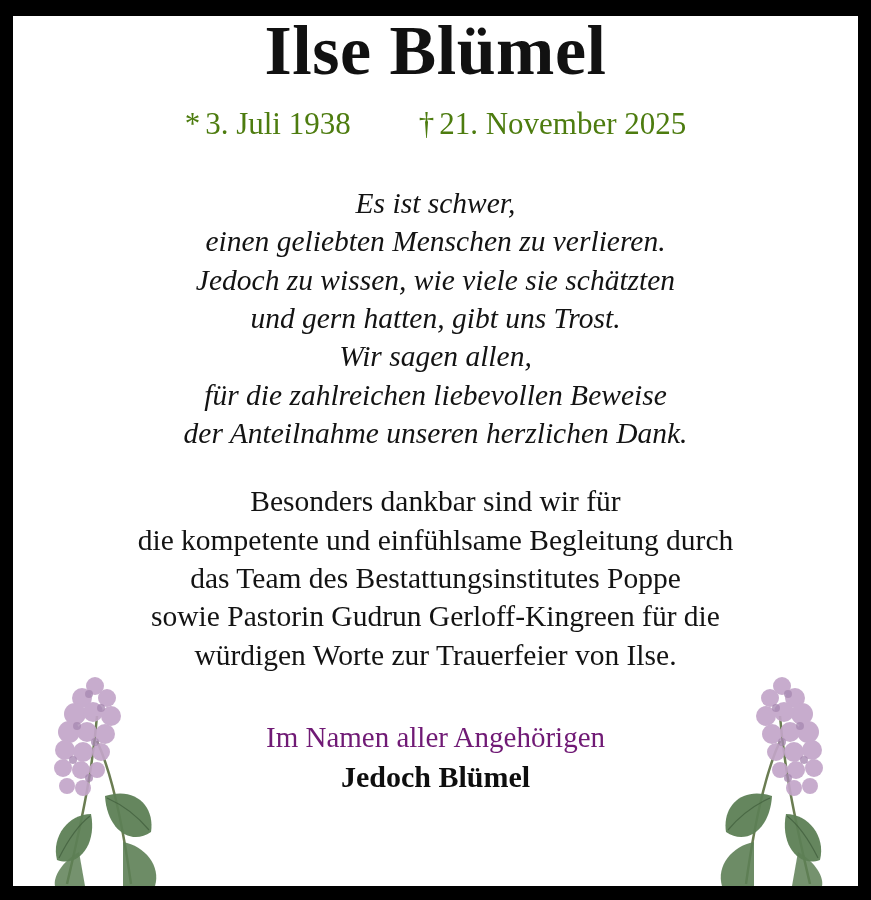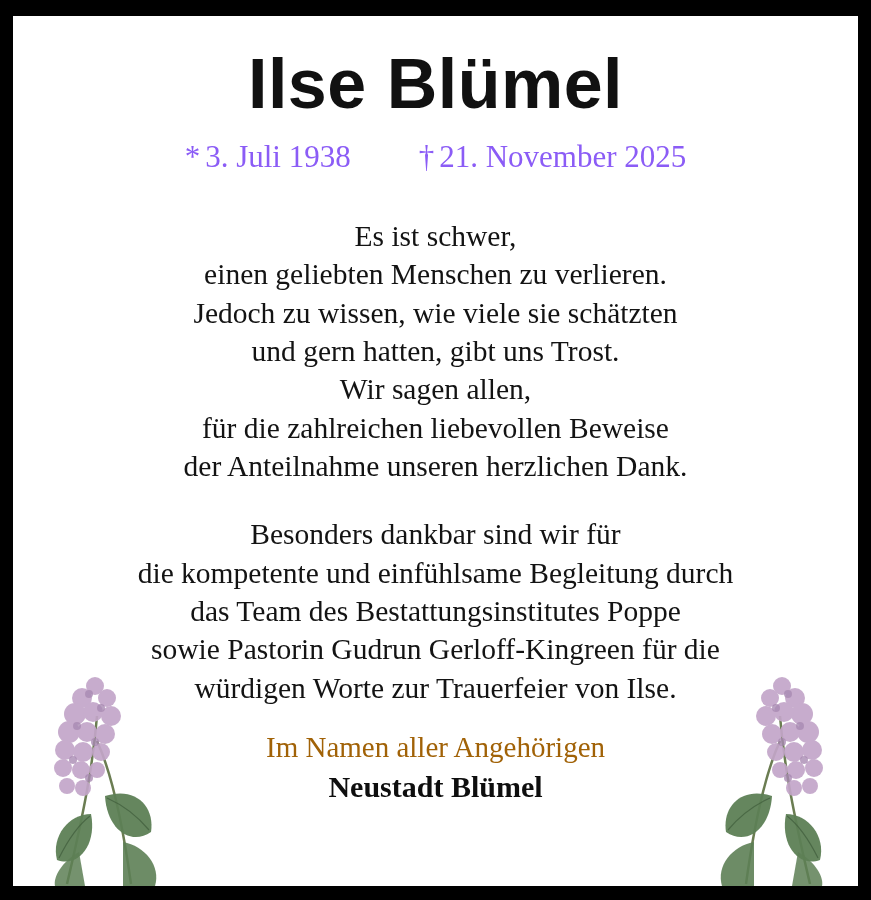--- a/index.html
+++ b/index.html
@@ -26,65 +26,65 @@
     box-sizing: border-box;
     width: 100%;
     height: 100%;
     background: #ffffff;
     overflow: hidden;
     display: flex;
     flex-direction: column;
     align-items: center;
   }
   .name {
-    font-family: Liberation Sans, sans-serif;
+    font-family: Liberation Serif, serif;
     font-weight: bold;
     font-size: 70px;
     line-height: 1;
     letter-spacing: 0.5px;
     color: #111111;
-    margin-top: 33px;
     text-align: center;
   }
   .dates {
     margin-top: 20px;
     font-size: 31px;
-    color: #8b5cf6;
+    color: #4d7c0f;
     display: flex;
     align-items: baseline;
     justify-content: center;
     gap: 68px;
     white-space: nowrap;
   }
   .dates .birth, .dates .death {
     display: inline-block;
   }
   .symbol {
     display: inline-block;
     padding-right: 5px;
   }
   .verse {
     margin-top: 42px;
     font-size: 29.5px;
     line-height: 1.30;
     color: #131313;
     text-align: center;
+    font-style: italic;
   }
   .thanks {
     margin-top: 30px;
     font-size: 29.5px;
     line-height: 1.30;
     color: #131313;
     text-align: center;
   }
   .closing {
-    margin-top: 21px;
+    margin-top: 44px;
     font-size: 29px;
     line-height: 1.32;
-    color: #a16207;
+    color: #701a75;
   }
   .family {
     font-weight: bold;
     font-size: 30px;
     margin-top: 4px;
     color: #0e0e0e;
   }
   .place-date {
     margin-top: 34px;
     font-size: 28.5px;
@@ -128,21 +128,21 @@
 für die zahlreichen liebevollen Beweise
 der Anteilnahme unseren herzlichen Dank.</div>
 
     <div class="thanks" style="white-space: pre-line;">Besonders dankbar sind wir für
 die kompetente und einfühlsame Begleitung durch
 das Team des Bestattungsinstitutes Poppe
 sowie Pastorin Gudrun Gerloff-Kingreen für die
 würdigen Worte zur Trauerfeier von Ilse.</div>
 
     <div class="closing">Im Namen aller Angehörigen</div>
-    <div class="family">Neustadt Blümel</div>
+    <div class="family">Jedoch Blümel</div>
 
 
     <div class="sprig left">
       <svg viewBox="0 0 150 240" xmlns="http://www.w3.org/2000/svg">
         <g stroke="#6b7d52" stroke-width="2.5" fill="none">
           <path d="M70 70 C66 120, 56 170, 40 238"></path>
           <path d="M70 95 C86 130, 96 180, 104 238"></path>
         </g>
         <g fill="#c3a6c9" opacity="0.92">
           <circle cx="68" cy="40" r="9"></circle>

